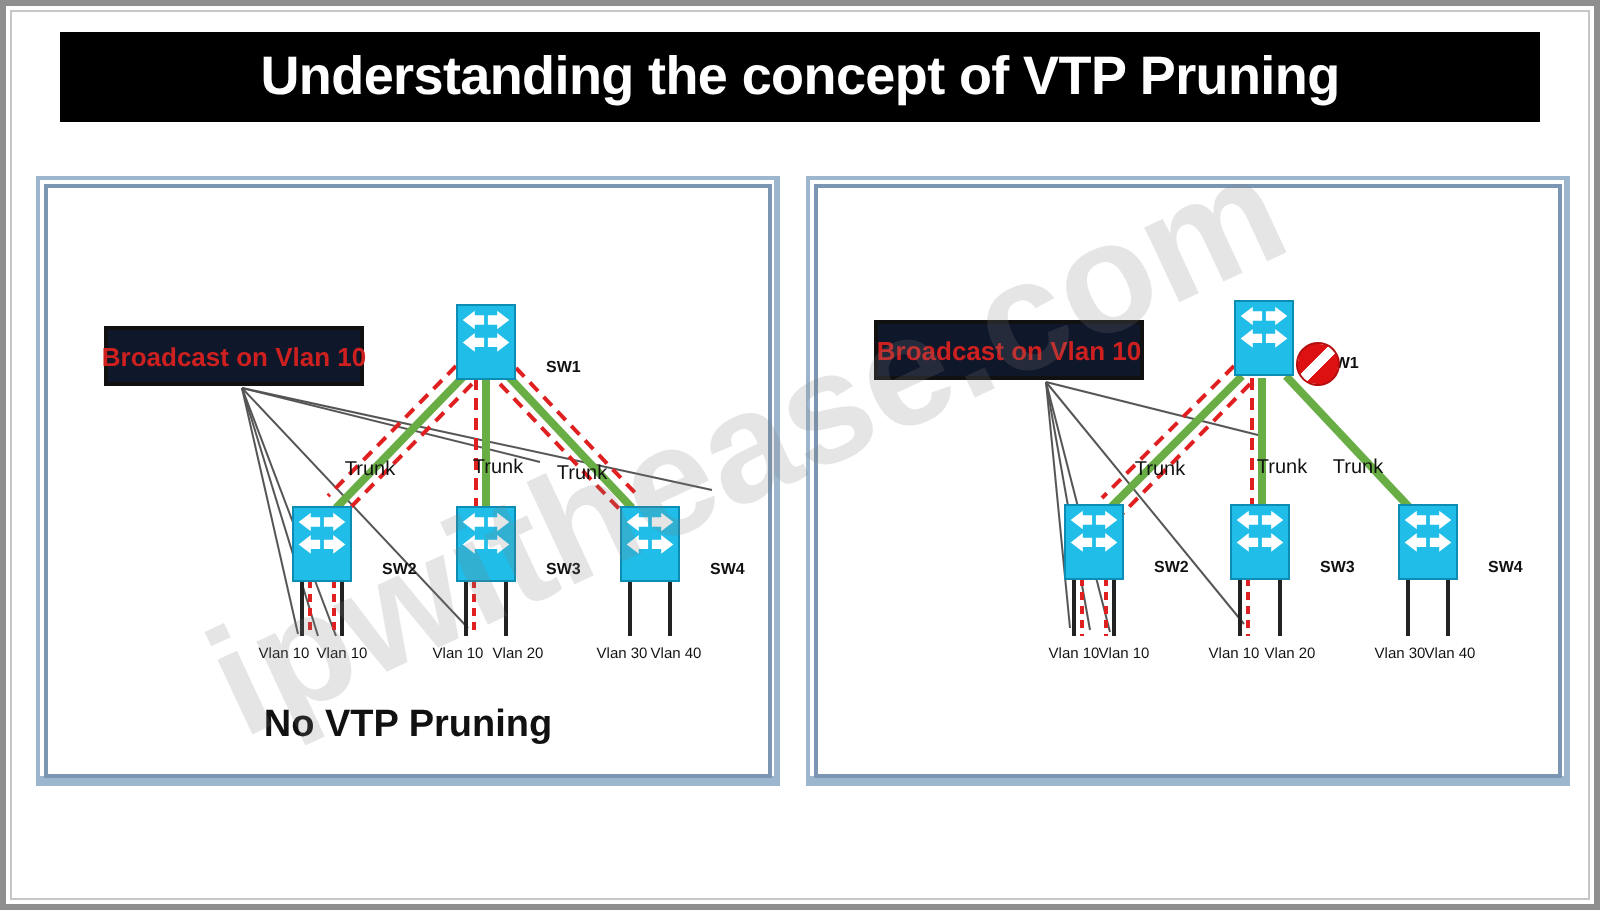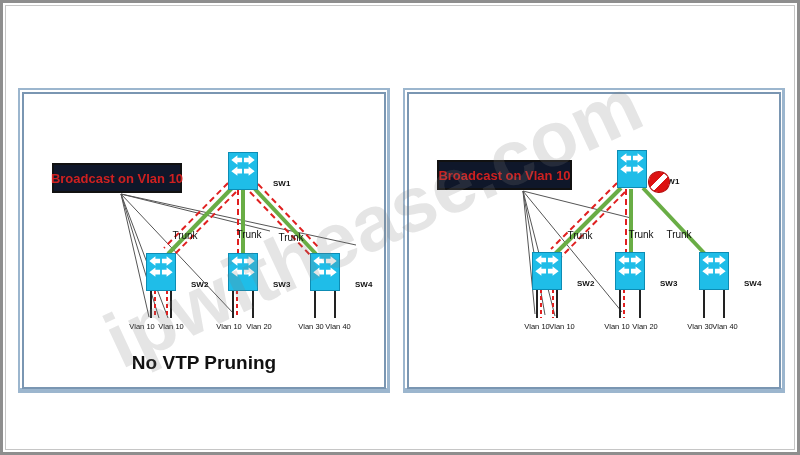--- a/index.html
+++ b/index.html
@@ -68,20 +68,23 @@
     color:#2a6fc9;font-size:15px;font-weight:bold;
   }
 </style>
 </head>
 <body>
 
 <div class="stage">
   <div class="frame-a"></div>
   <div class="frame-b"></div>
 
+  <div class="banner">
+    <span>Understanding the concept of VTP Pruning</span>
+  </div>
 
   <div class="panel panel-left">
     <div class="pframe-outer"></div>
     <div class="pframe-inner"></div>
 
     <svg class="diagram-svg" width="372" height="305" viewBox="0 0 372 305">
 
       <g stroke="#555" stroke-width="1">
         <line x1="103" y1="106" x2="131" y2="229"></line>
         <line x1="103" y1="106" x2="141" y2="230"></line>

